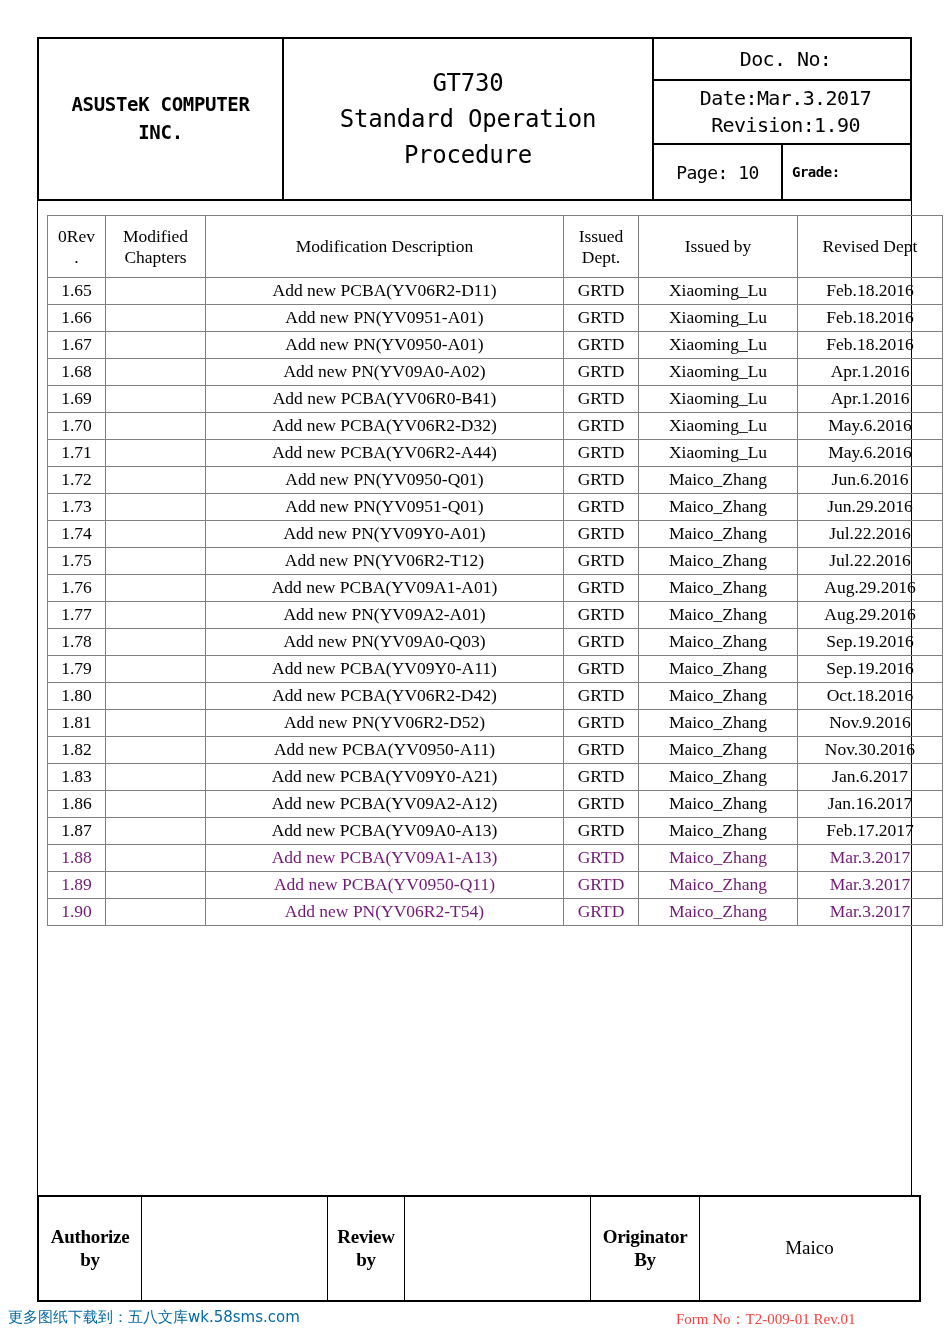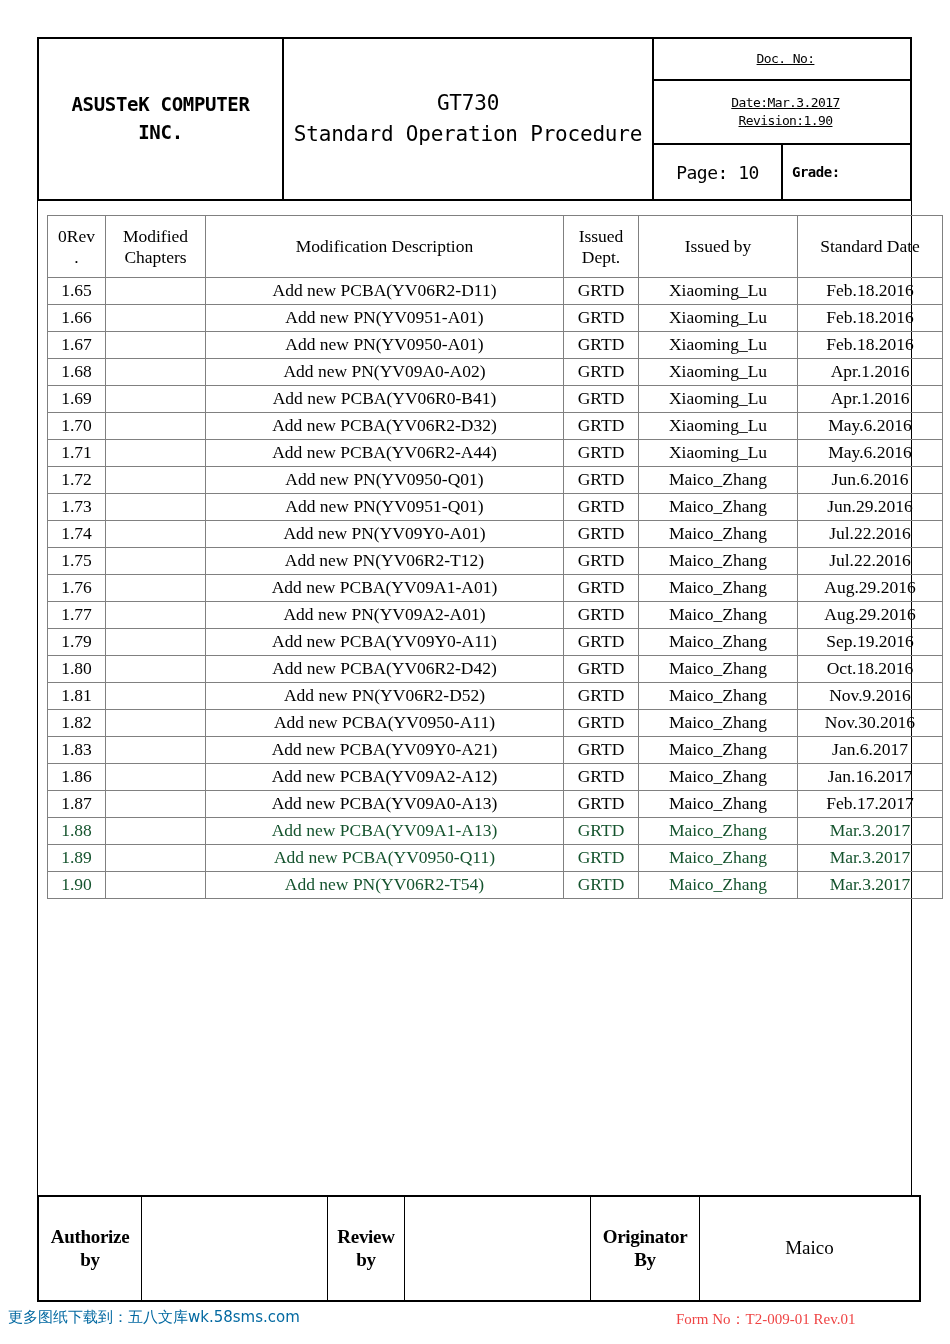--- a/index.html
+++ b/index.html
@@ -46,32 +46,31 @@
     vertical-align: middle;
     font-family: "DejaVu Sans Mono", "Liberation Mono", monospace;
   }
   .hdr-company {
     font-weight: bold;
     font-size: 19px;
     line-height: 1.45;
     letter-spacing: -0.3px;
   }
   .hdr-title {
-    font-size: 21px;
+    font-size: 24px;
     line-height: 1.5;
     letter-spacing: -0.2px;
   }
   .hdr-field {
-    font-size: 13px;
+    font-size: 20px;
     text-align: right;
     padding-left: 7px !important;
     line-height: 1.35;
     letter-spacing: -0.6px;
     white-space: nowrap;
-    text-decoration: underline;
   }
   .hdr-page {
     font-size: 18px;
     letter-spacing: -0.5px;
   }
   .hdr-grade {
     font-size: 14px;
     font-weight: bold;
     text-align: left !important;
     padding-left: 9px !important;
@@ -167,21 +166,21 @@
   #form-no {
     position: absolute;
     left: 676px;
     top: 6px;
     font-family: "Liberation Serif", "DejaVu Serif", serif;
     font-size: 15px;
     color: #ef4444;
     white-space: nowrap;
   }
 </style>
-<style>tr.row-blue td{color:#14532d;}</style></head>
+<style>tr.row-blue td{color:#701a75;}</style></head>
 <body>
 
 <div id="page-frame"></div>
 
 <table id="header-table">
   <tbody>
       <tr>
     <td class="hdr-company" rowspan="3" style="width:243px;">
       <span>ASUSTeK COMPUTER</span>
       <span class="hdr-line2">INC.</span>
@@ -221,21 +220,21 @@
       <th class="col-chapters">
         <span>Modified</span>
         <span class="hdr-line2">Chapters</span>
       </th>
       <th class="col-desc">Modification Description</th>
       <th class="col-dept">
         <span>Issued</span>
         <span class="hdr-line2">Dept.</span>
       </th>
       <th class="col-by">Issued by</th>
-      <th class="col-date">Standard Date</th>
+      <th class="col-date">Revised Dept</th>
     </tr>
   </thead>
   <tbody id="rev-body">
       <tr>
         <td class="col-rev">1.65</td>
         <td class="col-chapters"></td>
         <td class="col-desc">Add new PCBA(YV06R2-D11)</td>
         <td class="col-dept">GRTD</td>
         <td class="col-by">Xiaoming_Lu</td>
         <td class="col-date">Feb.18.2016</td>
@@ -328,20 +327,28 @@
         <td class="col-by">Maico_Zhang</td>
         <td class="col-date">Aug.29.2016</td>
       </tr>
       <tr>
         <td class="col-rev">1.77</td>
         <td class="col-chapters"></td>
         <td class="col-desc">Add new PN(YV09A2-A01)</td>
         <td class="col-dept">GRTD</td>
         <td class="col-by">Maico_Zhang</td>
         <td class="col-date">Aug.29.2016</td>
+      </tr>
+      <tr>
+        <td class="col-rev">1.78</td>
+        <td class="col-chapters"></td>
+        <td class="col-desc">Add new PN(YV09A0-Q03)</td>
+        <td class="col-dept">GRTD</td>
+        <td class="col-by">Maico_Zhang</td>
+        <td class="col-date">Sep.19.2016</td>
       </tr>
       <tr>
         <td class="col-rev">1.79</td>
         <td class="col-chapters"></td>
         <td class="col-desc">Add new PCBA(YV09Y0-A11)</td>
         <td class="col-dept">GRTD</td>
         <td class="col-by">Maico_Zhang</td>
         <td class="col-date">Sep.19.2016</td>
       </tr>
       <tr>

